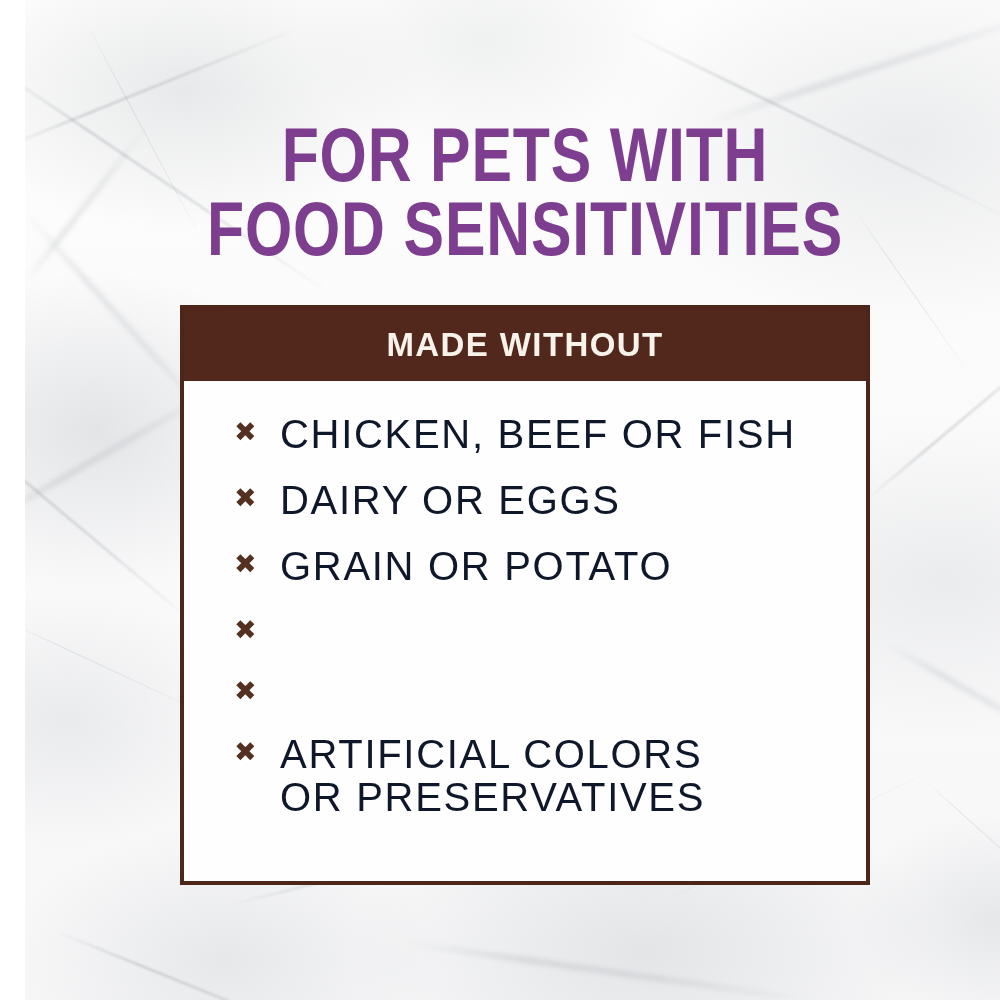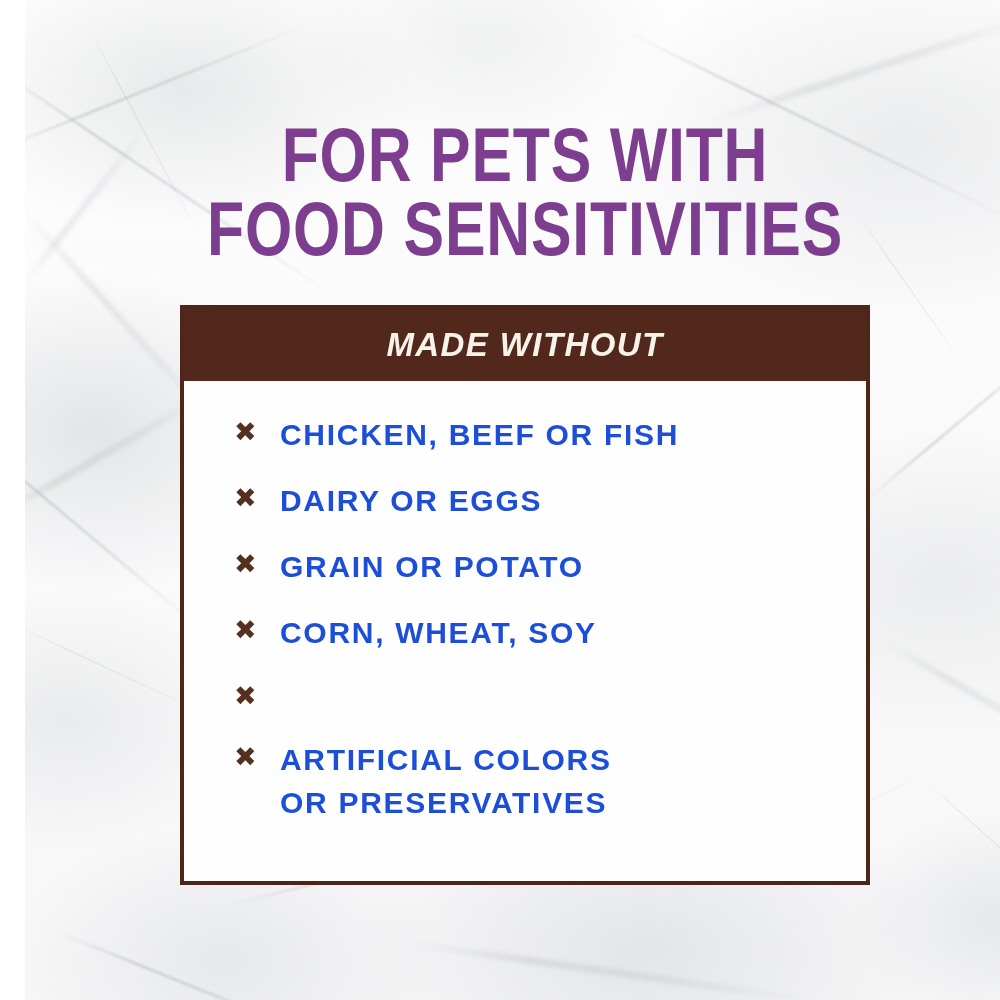--- a/index.html
+++ b/index.html
@@ -70,21 +70,20 @@
     height:72px;
     background:#53281c;
     display:flex; align-items:center; justify-content:center;
   }
   .card-header-title {
     color:#f8f3ea;
     font-family:"Liberation Sans", sans-serif;
     font-weight:700;
     font-size:33px;
     letter-spacing:1.4px;
-    font-style:italic;
   }
 
   .card-body {
     padding:32px 0 0 50px;
   }
 
   .list-item {
     display:flex;
     align-items:flex-start;
     margin-bottom:23px;
@@ -92,24 +91,24 @@
   .x-mark {
     color:#53301f;
     font-size:27px;
     line-height:38px;
     width:46px;
     flex:0 0 46px;
     font-family:"DejaVu Sans", sans-serif;
     font-weight:700;
   }
   .item-text {
-    color:#1d4ed8;
+    color:#0f172a;
     font-family:"Liberation Sans", sans-serif;
-    font-weight:700;
-    font-size:30px;
+    font-weight:400;
+    font-size:40px;
     line-height:43px;
     letter-spacing:1.7px;
     white-space:pre-line;
   }
 </style>
 </head>
 <body>
 
 <div class="stage">
 
@@ -157,21 +156,20 @@
         <span class="item-text">DAIRY OR EGGS</span>
       </div>
 
       <div class="list-item">
         <span class="x-mark">✖</span>
         <span class="item-text">GRAIN OR POTATO</span>
       </div>
 
       <div class="list-item">
         <span class="x-mark">✖</span>
-        <span class="item-text">CORN, WHEAT, SOY</span>
       </div>
 
       <div class="list-item">
         <span class="x-mark">✖</span>
       </div>
 
       <div class="list-item">
         <span class="x-mark">✖</span>
         <span class="item-text">ARTIFICIAL COLORS
 OR PRESERVATIVES</span>

